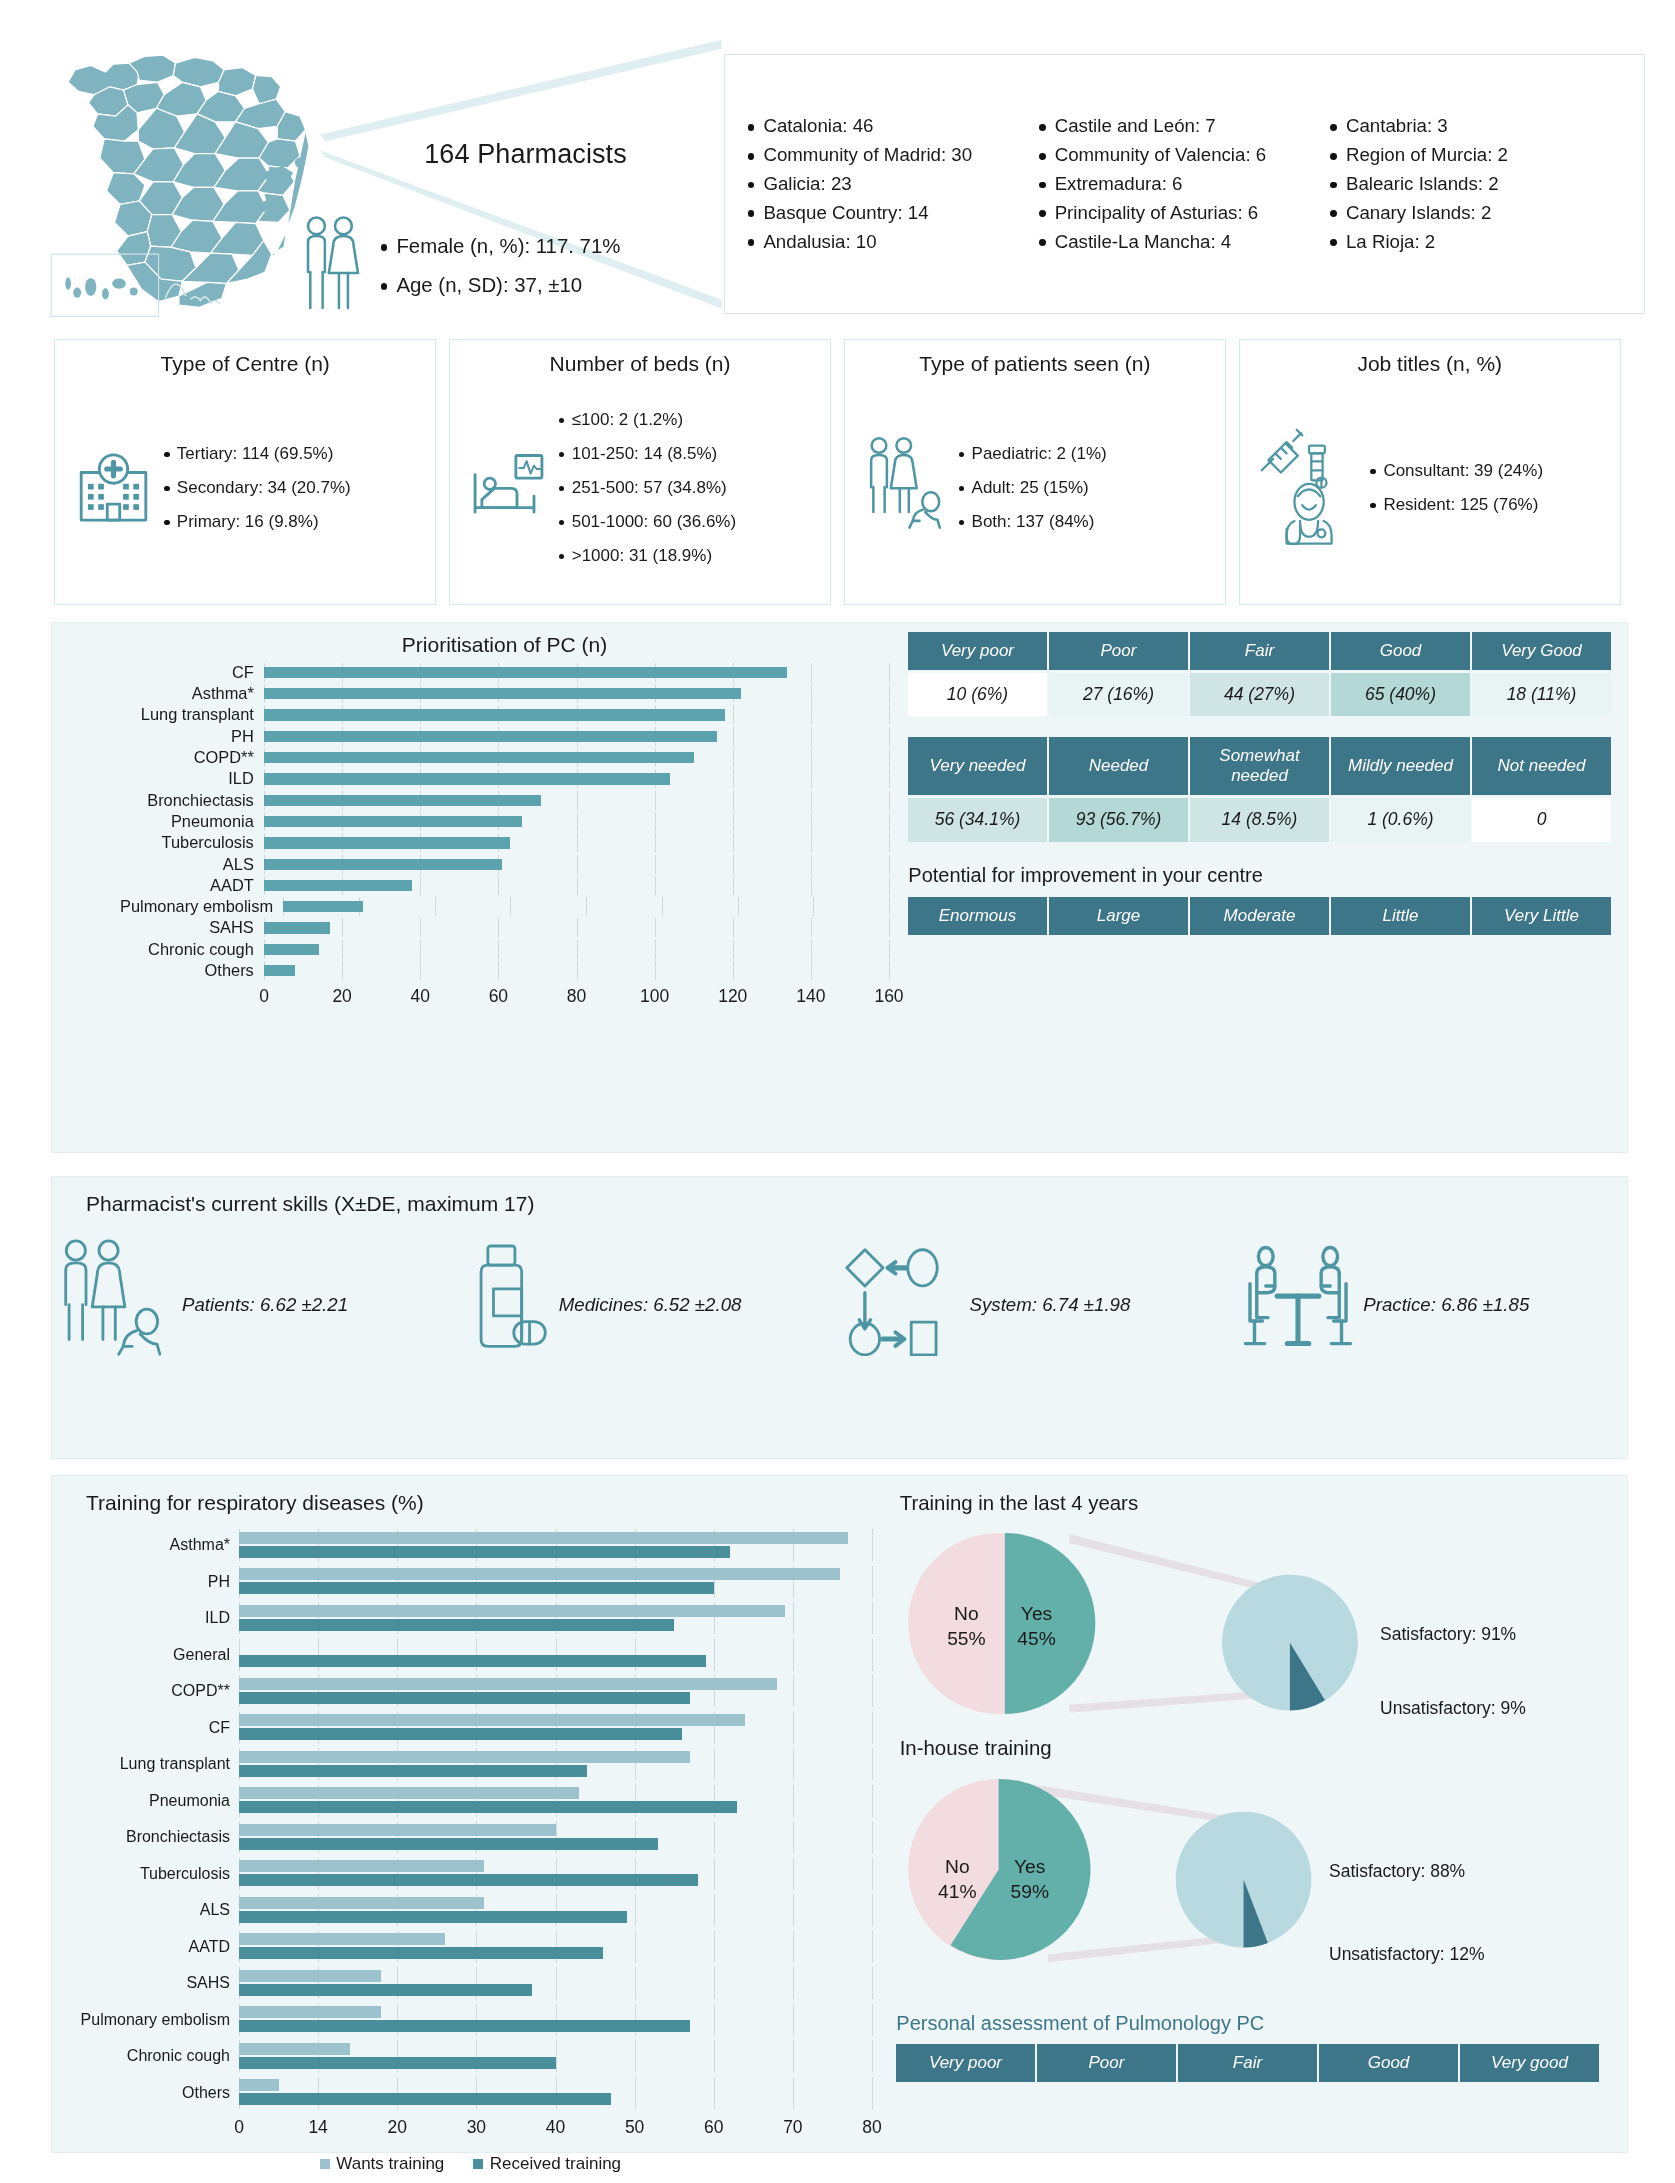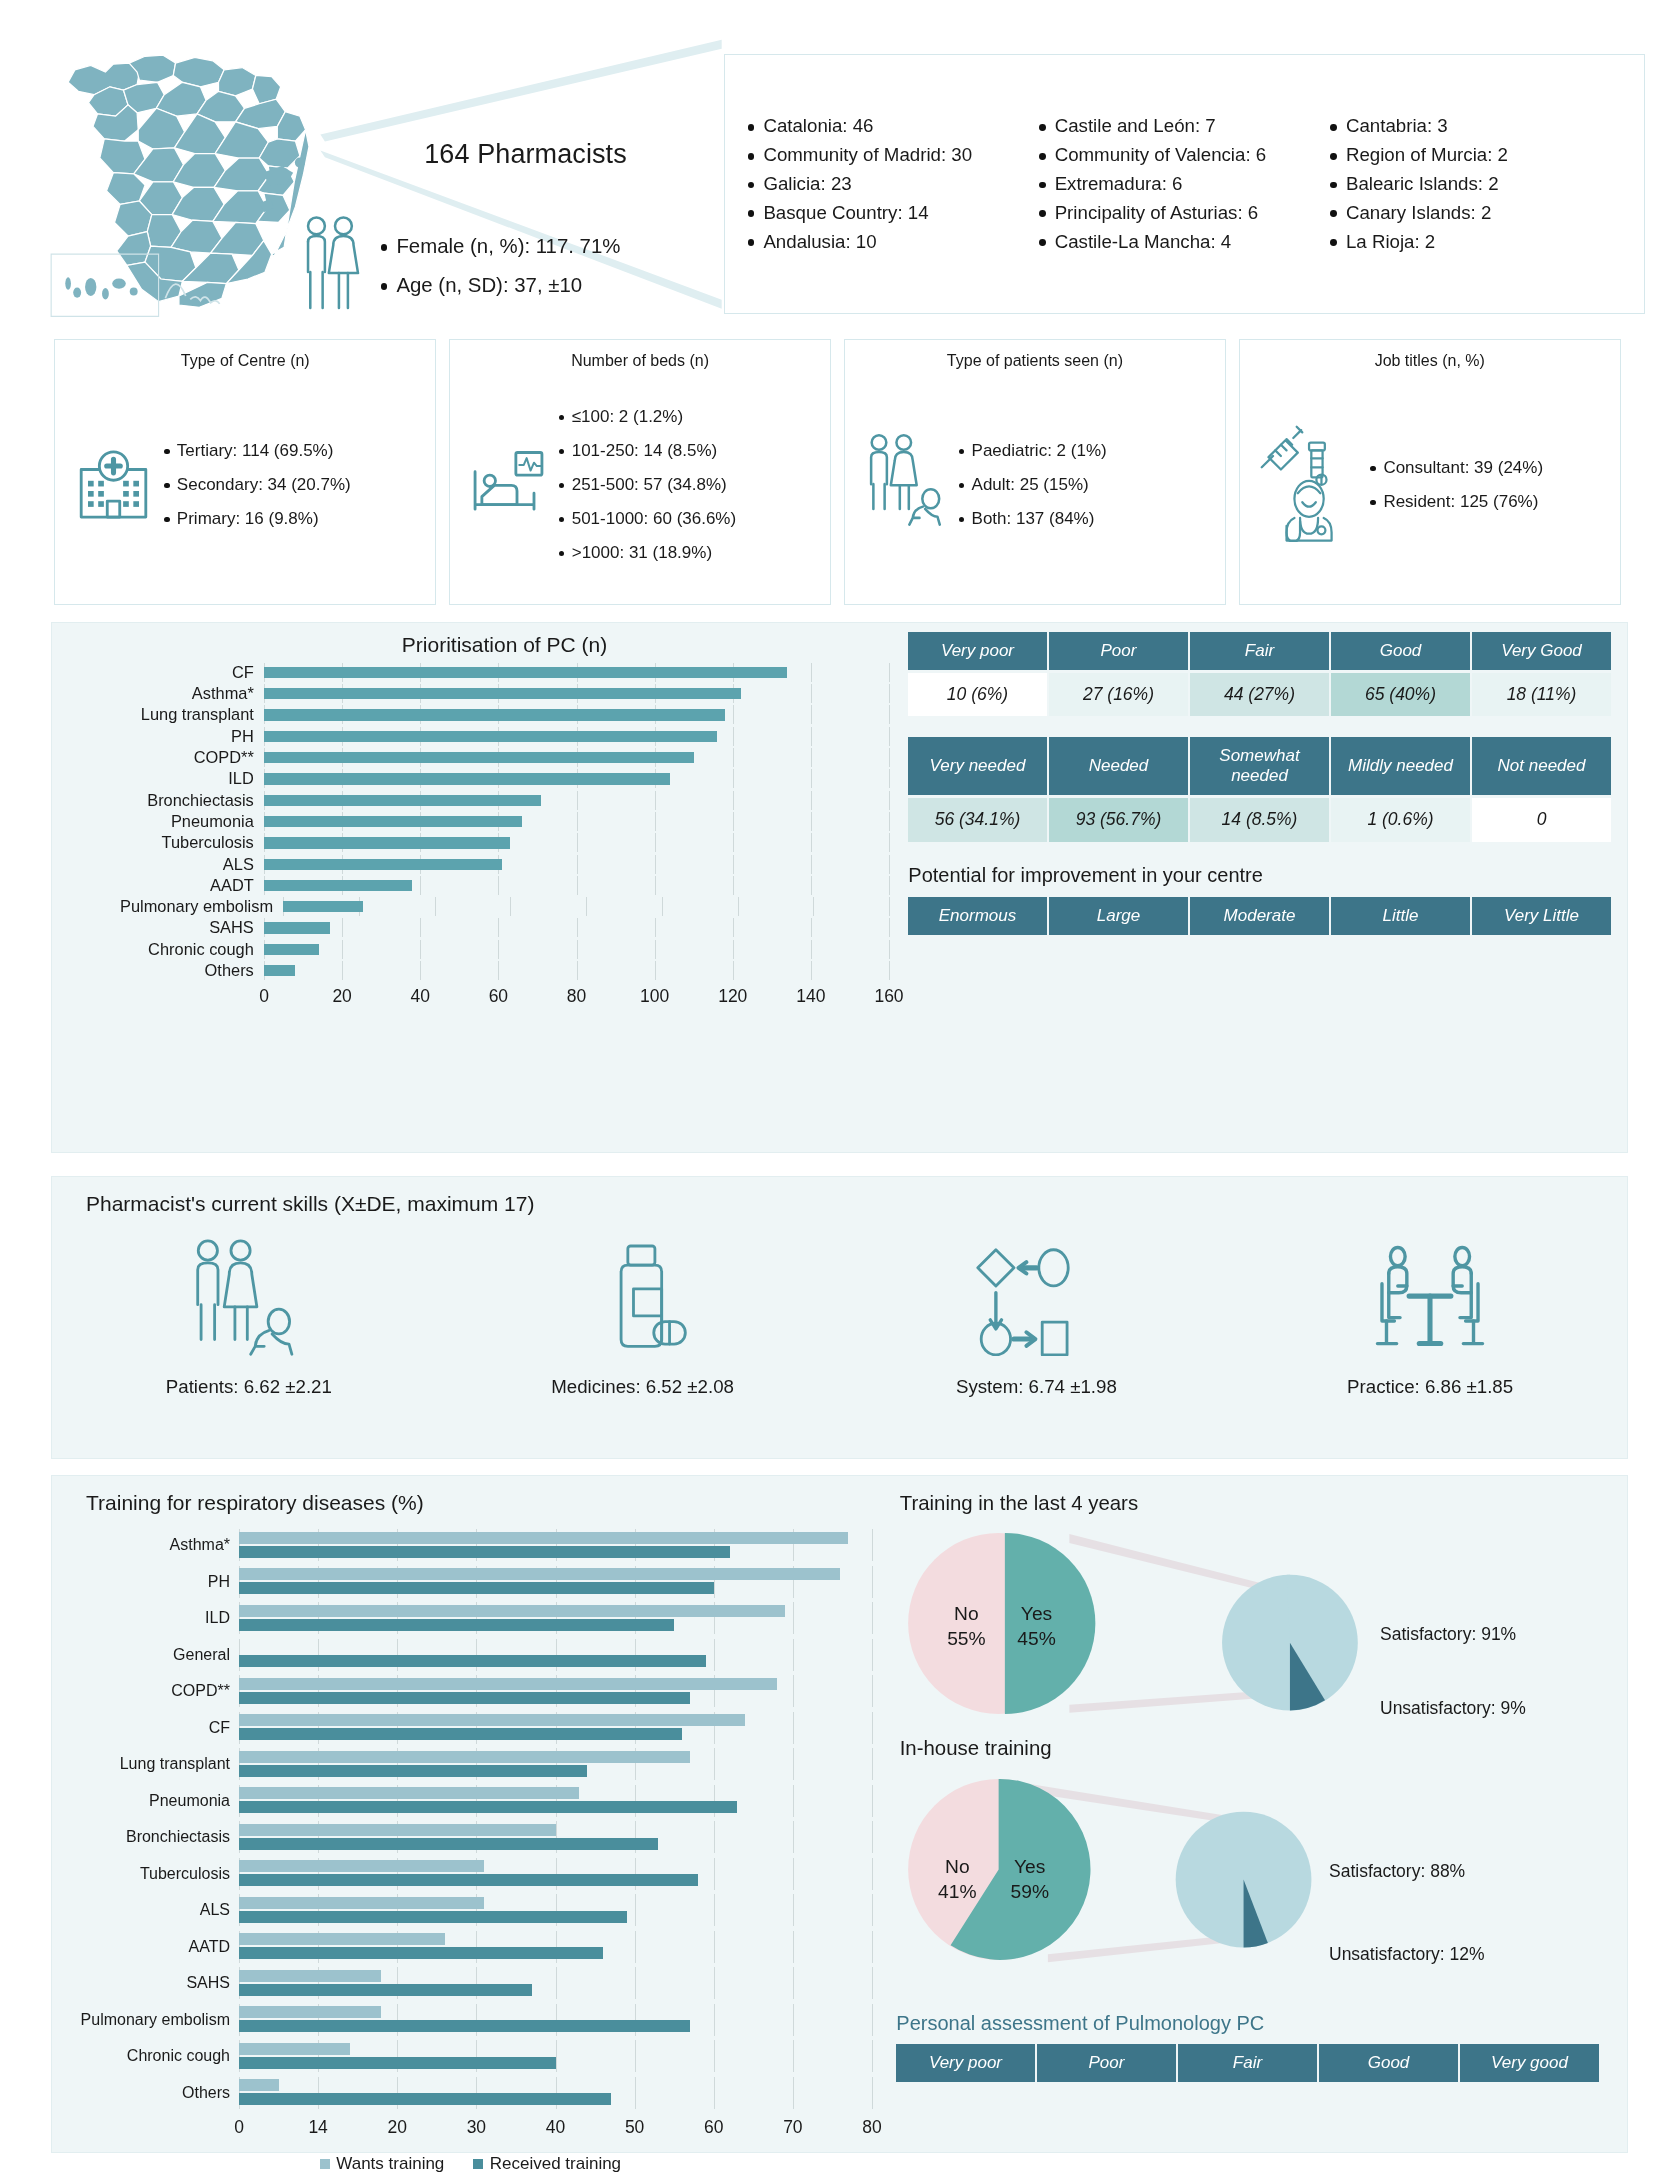--- a/index.html
+++ b/index.html
@@ -55,21 +55,21 @@
   }
   .regions-box .col{display:flex;flex-direction:column;justify-content:space-between;height:100%;}
   .regions-box .ritem{font-size:18.7px;white-space:nowrap;padding:3.4px 0;}
 
   
   .cards{position:absolute;left:0;top:339px;width:1675px;height:266px;display:flex;gap:12.4px;padding:0 54px;}
   .card{
     flex:1;background:#fff;border:1.7px solid var(--panel-border);
     display:flex;flex-direction:column;align-items:center;padding:12.4px 5.7px;
   }
-  .card-title{font-size:16px;margin-bottom:8px;text-align:center;}
+  .card-title{font-size:21px;margin-bottom:8px;text-align:center;}
   .card-body{flex:1;display:flex;align-items:center;gap:8px;width:100%;padding-left:10.2px;}
   .card-body .icon{flex:0 0 auto;}
   .card-body ul{list-style:none;margin:0;padding:0;font-size:17px;line-height:2.0;}
   .card-body ul li{white-space:nowrap;}
   .card-body ul li .bullet{width:5.7px;height:5.7px;margin-right:7.3px;}
 
   
   .panel{
     position:absolute;background:var(--panel-bg);
     border:1.1px solid #e2eef0;
@@ -104,21 +104,21 @@
   }
   .rtable td{
     background:#fff;font-size:17.5px;padding:11.3px 3.4px;text-align:center;
   }
   .tbl-gap{height:14.7px;}
 
   
   .sec-skills{left:51px;top:1176px;width:1577px;height:283px;}
   .skills-title{position:absolute;left:34px;top:14.7px;font-size:21px;}
   .skills-row{position:absolute;left:0;top:57px;width:100%;display:flex;}
-  .skill{flex:1;display:flex;flex-direction:column;align-items:center;}
+  .skill{flex:1;display:flex;flex-direction:row;align-items:center;font-style:italic;}
   .skill .sicon{height:130px;display:flex;align-items:center;justify-content:center;}
   .skill .slabel{margin-top:12.4px;font-size:18.7px;}
 
   
   .sec-bottom{left:51px;top:1475px;width:1577px;height:678px;}
   .chart-train{position:absolute;left:17px;top:14.7px;width:803px;height:656px;}
   .chart-train .tt{font-size:21px;margin:0 0 14.7px 17px;}
   .gbar-row{display:flex;align-items:center;height:32px;margin-bottom:4.5px;}
   .gbar-label{flex:0 0 170px;text-align:right;padding-right:9px;font-size:16px;white-space:nowrap;}
   .gbar-track{position:relative;flex:1;height:100%;}

